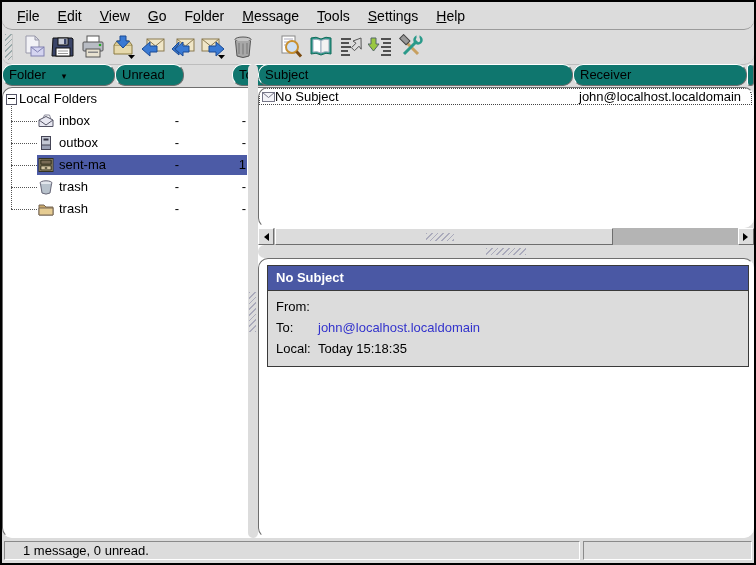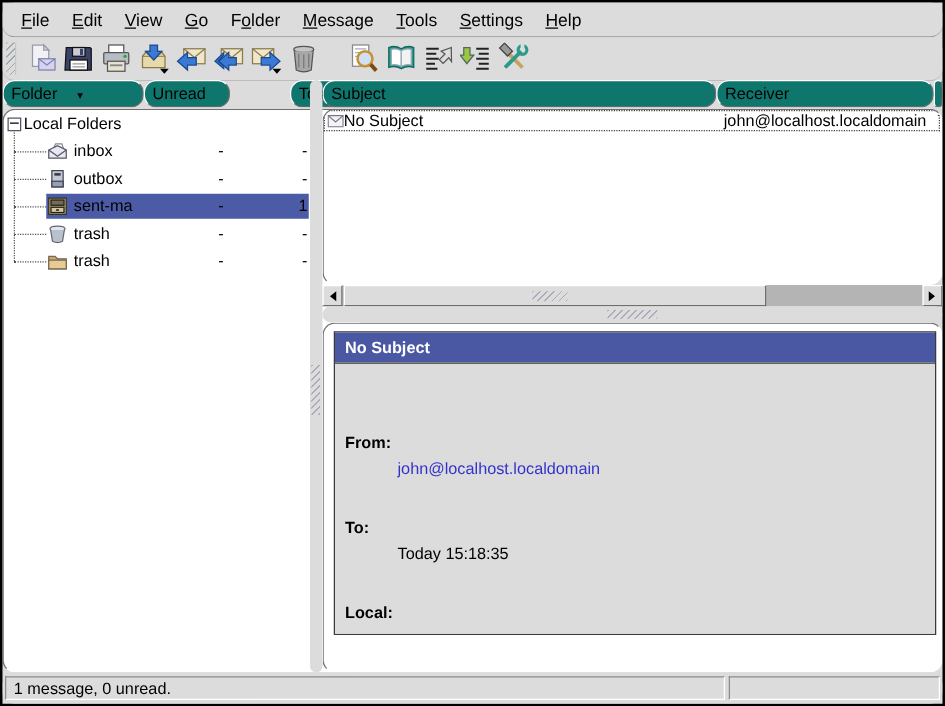--- a/index.html
+++ b/index.html
@@ -79,29 +79,29 @@
   .tri-left { border-right:5px solid #000; margin-left:-3px; }
   .tri-right { border-left:5px solid #000; margin-right:-3px; }
 
   
   .preview { left:256px; top:256px; width:496px; height:280px; background:#fff;
              border:1px solid; border-color:#6e6e6e #fff #fff #6e6e6e; box-sizing:border-box; overflow:hidden; }
   .hdr-box { position:absolute; left:8px; top:6px; width:480px; border:1px solid #3a3a3a; }
   .hdr-title { height:24px; line-height:24px; background:#4a58a4; color:#fff; font-weight:bold; padding-left:8px; }
   .hdr-fields { background:#dcdcdc; padding:5px 8px 7px 8px; border-top:1px solid #3a3a3a; }
   .hdr-row { display:flex; line-height:21px; }
-  .hdr-lab { width:42px; font-weight:bold; flex:none;margin-top:47px; }
+  .hdr-lab { width:42px; font-weight:normal; flex:none; }
   .hdr-val {}
   .link { color:#3333cc; }
   .mail-body { position:absolute; left:14px; top:112px; white-space:pre-line; line-height:16px; }
 
   
   .statusbar { left:0; top:536px; width:752px; height:25px; background:#dcdcdc; }
   .status-sec { position:absolute; top:3px; height:19px; box-sizing:border-box; background:#dcdcdc;
-                border:1px solid; border-color:#8a8a8a #fff #fff #8a8a8a; line-height:17px; padding-left:6px;
+                border:1px solid; border-color:#8a8a8a #fff #fff #8a8a8a; line-height:17px; padding-left:18px;
                 overflow:hidden; white-space:nowrap; }
 </style>
 </head>
 <body>
 
 <div class="window">
 
   <div class="abs menubar">
     <div class="menu-item"><span></span><span class="accel">F</span><span>ile</span></div>
     <div class="menu-item"><span></span><span class="accel">E</span><span>dit</span></div>

